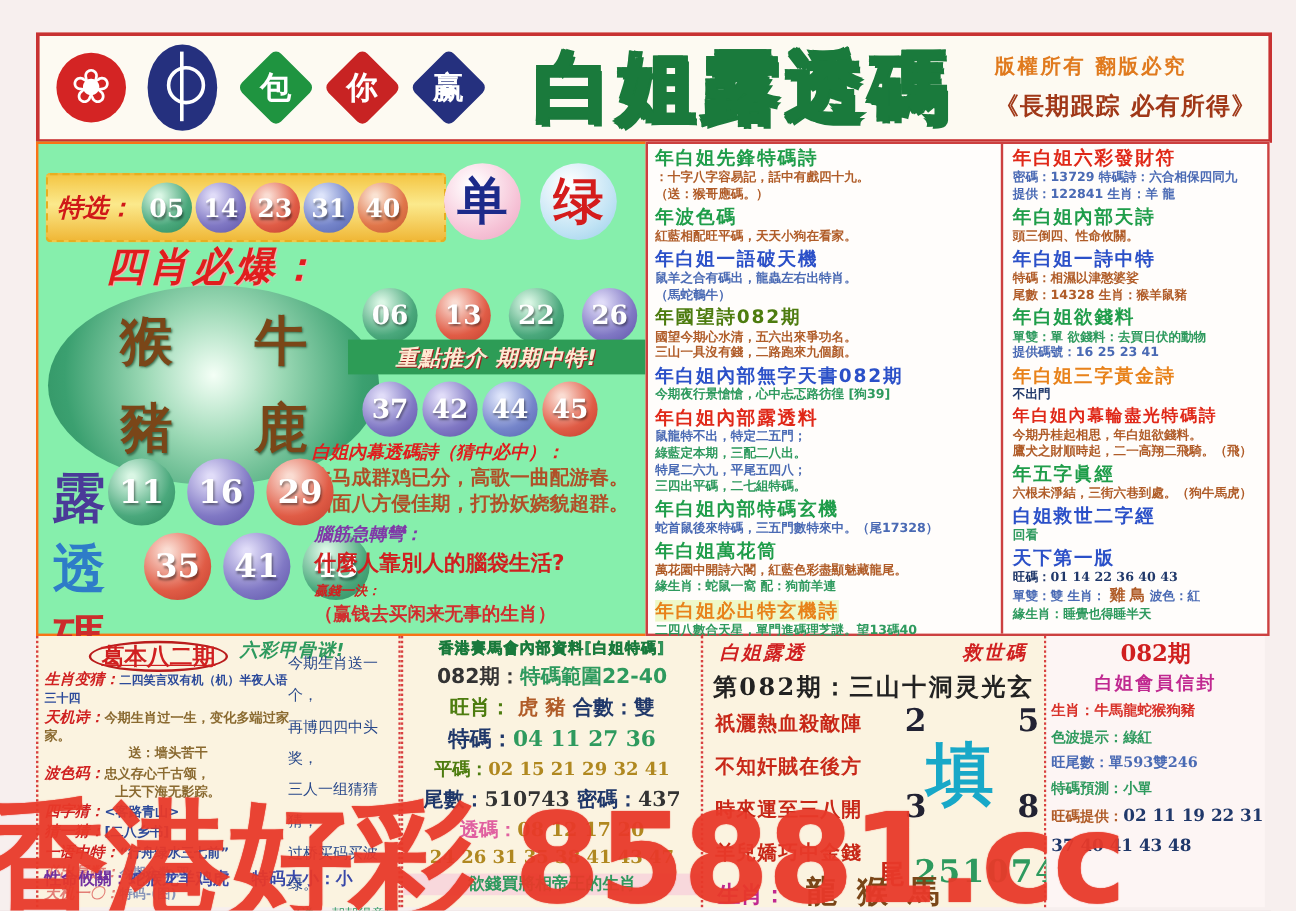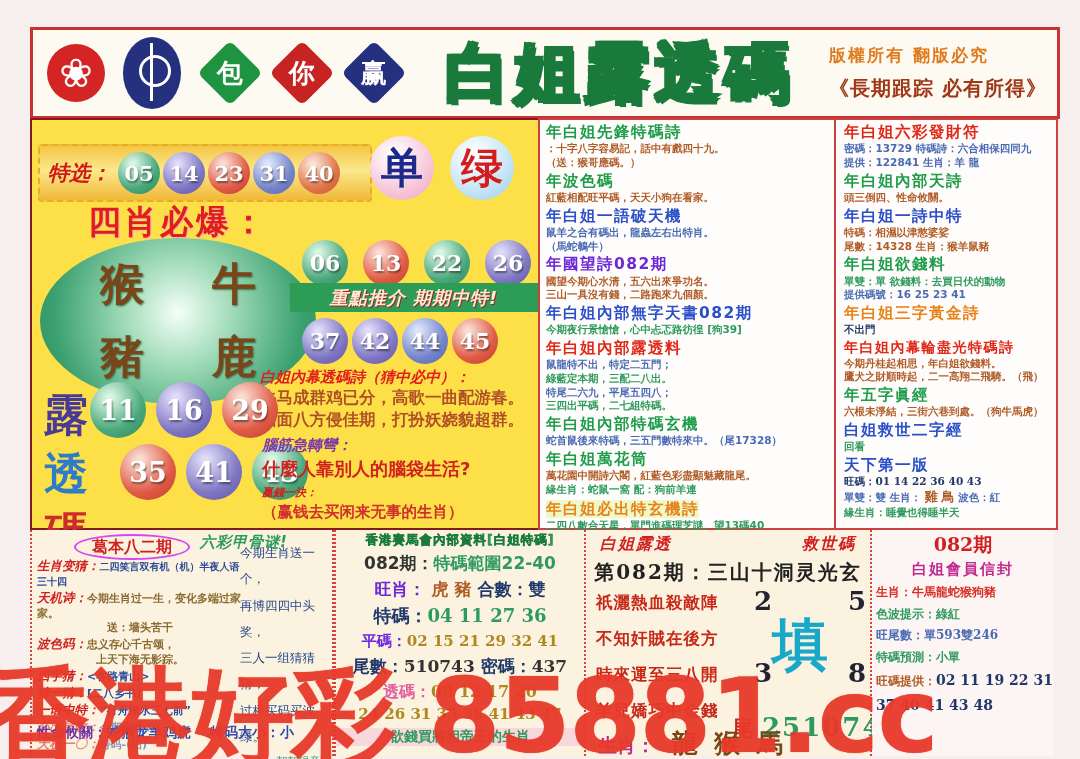--- a/index.html
+++ b/index.html
@@ -30,34 +30,34 @@
         color:#fff;font-weight:bold;font-family:"DejaVu Serif","Liberation Serif",serif;
         text-shadow:1px 2px 2px rgba(0,0,0,.45);}
   .b-green {background:radial-gradient(circle at 35% 28%,#d9f6e4 5%,#4aa87c 60%,#2c8a5c 100%);}
   .b-purple{background:radial-gradient(circle at 35% 28%,#e0dcf8 5%,#8078c4 60%,#5c52a6 100%);}
   .b-red   {background:radial-gradient(circle at 35% 28%,#fadcd2 5%,#e05c46 60%,#c03c2c 100%);}
   .b-blue  {background:radial-gradient(circle at 35% 28%,#dde4fa 5%,#7585ca 60%,#5464ae 100%);}
   .b-orange{background:radial-gradient(circle at 35% 28%,#fae2d2 5%,#e0764a 60%,#c4562e 100%);}
   .b-pink  {background:radial-gradient(circle at 38% 30%,#ffffff 4%,#f6c2d6 65%,#eaa6c2 100%);}
   .b-sky   {background:radial-gradient(circle at 38% 30%,#ffffff 4%,#bfe2f4 65%,#98cce8 100%);}
   
-  #left-panel{left:30px;top:118px;width:506px;height:408px;background:#fde047;
-              border:2px solid #7f1d1d;}
+  #left-panel{left:30px;top:118px;width:506px;height:408px;background:#86efac;
+              border:2px solid #f97316;}
   #gold-banner{left:6px;top:24px;width:322px;height:54px;border-radius:4px;
       background:linear-gradient(#f4c645,#fbe98c 45%,#f0b838);border:2px dashed #e8ae20;
       display:flex;align-items:center;padding-left:8px;gap:3px;}
   #texuan{color:#d01818;font-weight:bold;font-style:italic;font-size:21px;margin-right:4px;}
   .ball-42{width:42px;height:42px;font-size:21px;}
   .ball-46{width:46px;height:46px;font-size:22px;}
   .ball-56{width:56px;height:56px;font-size:27px;}
   .ball-64{width:64px;height:64px;}
   #dan-ball{left:338px;top:16px;font-size:42px;color:#1c2a8a;font-weight:bold;font-family:"DejaVu Sans",sans-serif;text-shadow:none;}
   #lv-ball{left:418px;top:16px;font-size:42px;color:#d41c1c;font-weight:bold;font-family:"DejaVu Sans",sans-serif;text-shadow:none;}
   #sixiao{left:56px;top:80px;font-size:33px;font-weight:bold;color:#e01e1e;letter-spacing:3px;
-          text-shadow:1px 1px 0 #f8b0b0;}
+          text-shadow:1px 1px 0 #f8b0b0;font-style:italic;}
   #green-oval{left:8px;top:118px;width:276px;height:166px;border-radius:50%;
       background:radial-gradient(circle at 50% 45%,#f4fff6 0%,#9ad8b4 35%,#3ba070 75%,#2e9060 100%);
       display:grid;grid-template-columns:1fr 1fr;align-items:center;justify-items:center;padding:10px 26px;box-sizing:border-box;}
   .animal{font-size:44px;color:#7a4618;font-weight:bold;text-shadow:1px 1px 2px #3a6a4a;}
   .ball-row{display:flex;gap:4px;}
   #row1{left:270px;top:120px;gap:15px;} #row2{left:270px;top:198px;}
   #green-strip{left:258px;top:163px;width:248px;height:29px;background:#2d9c56;
       color:#ffe9d2;font-size:18px;font-weight:bold;font-style:italic;letter-spacing:1px;
       display:flex;align-items:center;justify-content:center;text-shadow:1px 1px 0 #a02020;}
   #poem-block{left:228px;top:248px;width:274px;}
@@ -73,33 +73,33 @@
   #win-label{color:#d02020;font-weight:bold;font-style:italic;font-size:11px;margin-top:4px;}
   #win-value{color:#d03030;font-weight:bold;font-size:15.5px;margin-top:2px;}
   
   #mid-right{left:538px;top:118px;width:516px;height:408px;background:#fffdfb;border:2px solid #cc4040;}
   #mid-col{position:absolute;left:0;top:0;width:296px;height:100%;border-right:2px solid #cc4040;
            box-sizing:border-box;padding:3px 6px;}
   #right-col{position:absolute;left:298px;top:0;width:214px;height:100%;box-sizing:border-box;padding:3px 6px;}
   .sec{margin-bottom:2px;}
   .sec h3{margin:0;font-size:15.5px;font-weight:bold;letter-spacing:1.5px;line-height:1.25;}
   .sec p{margin:0;font-size:10.5px;font-weight:bold;line-height:1.3;}
-  .tg{color:#1f9d4a;} .tb{color:#2b50c8;} .tm{color:#6d28d9;} .tr{color:#e02818;} .to{color:#e8821a;}
+  .tg{color:#1f9d4a;} .tb{color:#2b50c8;} .tm{color:#4d7c0f;} .tr{color:#e02818;} .to{color:#e8821a;}
   .brown{color:#b05c28;} .blue{color:#4a6ab4;} .green{color:#2e9a5e;} .navy{color:#20386a;}
   .pink{color:#e060a0;} .olive{color:#b08820;} .red{color:#d83028;} .dk{color:#333;}
   .hl{background:#eef8c8;display:inline;}
   .serif{font-family:"DejaVu Serif","Liberation Serif",serif;}
   
   .bpanel{top:530px;height:226px;background:#fbf3e0;border-left:2px dotted #d84040;box-sizing:border-box;}
   #bpA{left:30px;width:304px;border-right:2px dotted #d84040;}
   #bpB{left:334px;width:250px;}
   #bpC{left:584px;width:288px;border-left:2px dotted #d84040;border-right:2px dotted #d84040;}
   #bpD{left:872px;width:182px;background:#fdf5f4;border-left:none;}
-  #oval-header{position:absolute;left:42px;top:4px;width:112px;height:22px;border:2px solid #d946ef;
-      border-radius:50%;color:#d02020;font-weight:bold;font-size:16px;display:flex;align-items:center;justify-content:center;}
+  #oval-header{position:absolute;left:42px;top:4px;width:112px;height:22px;border:2px solid #b91c1c;
+      border-radius:50%;color:#d02020;font-weight:bold;font-size:19px;display:flex;align-items:center;justify-content:center;text-decoration:underline;}
   #script-header{position:absolute;left:168px;top:3px;color:#2e9a5e;font-weight:bold;font-style:italic;font-size:15px;letter-spacing:1px;}
   #bpA-left{position:absolute;left:5px;top:28px;width:206px;}
   .arow{font-size:11px;line-height:1.35;font-weight:bold;}
   .albl{color:#d02020;font-style:italic;font-size:12.5px;}
   .aval{color:#2c4a9a;}
   .aval2{color:#8a6a30;}
   #bpA-right{position:absolute;left:208px;top:10px;width:94px;}
   .aright{color:#28488a;font-weight:normal;font-size:12.5px;line-height:2.1;}
   #bzhong{position:absolute;left:5px;top:194px;font-size:14px;font-weight:bold;color:#7030a0;}
   .dim{opacity:.55;}

